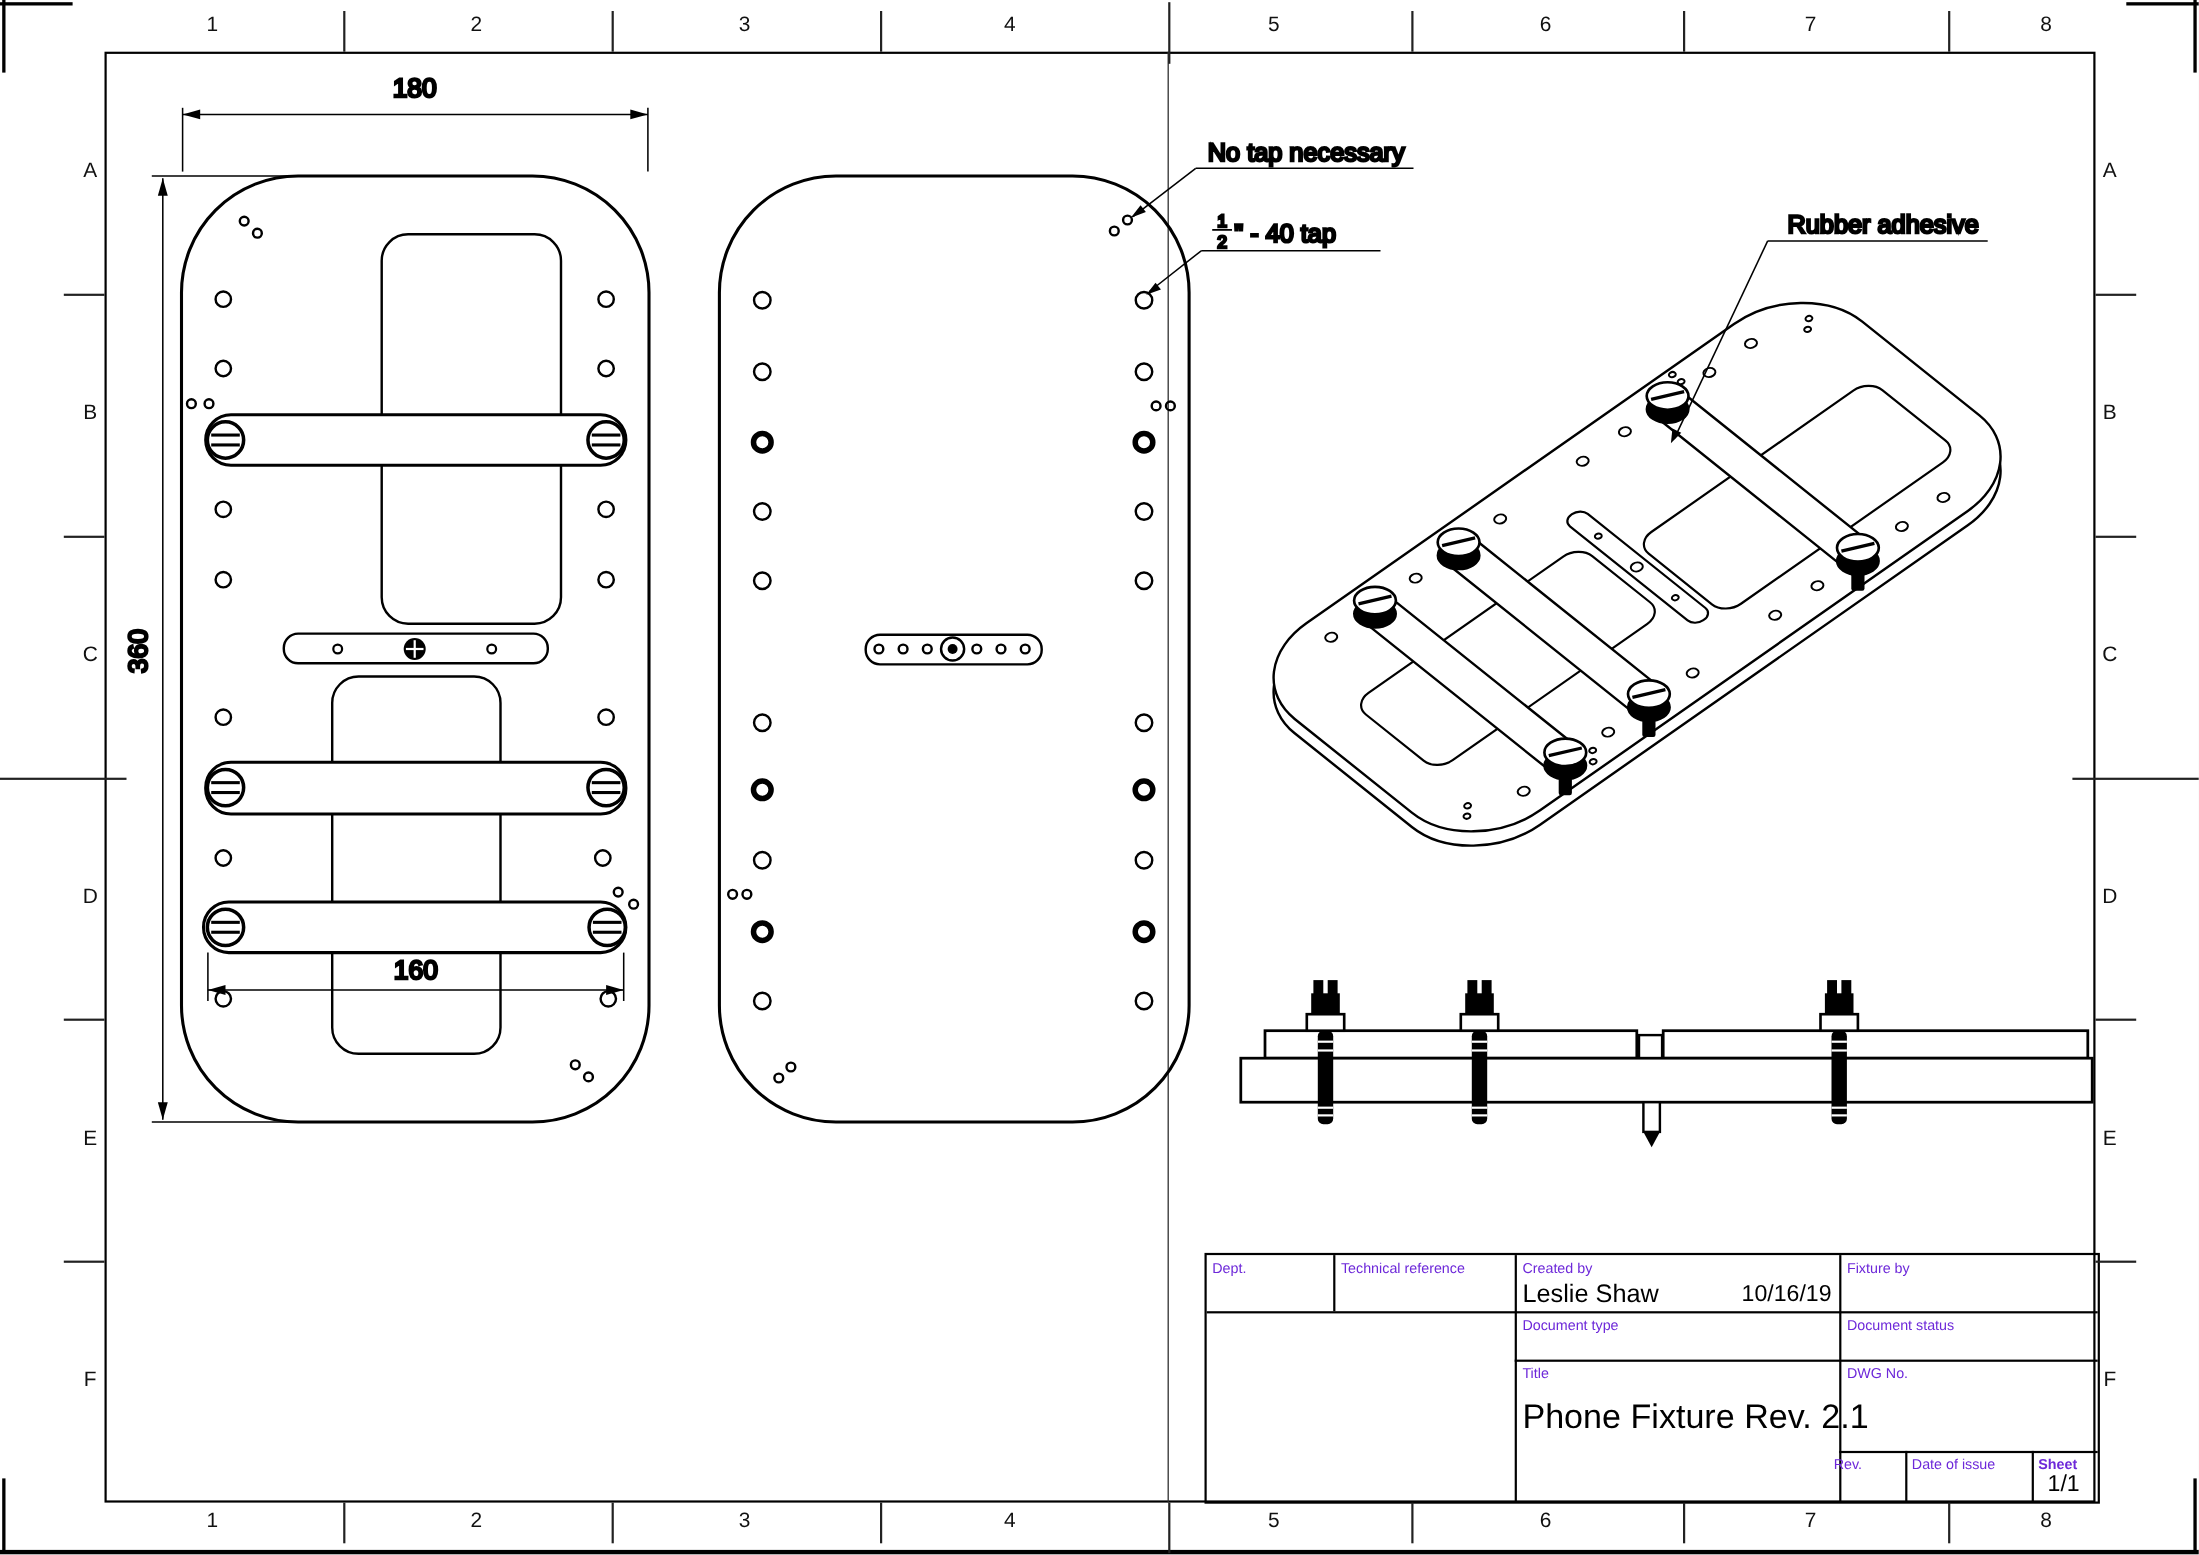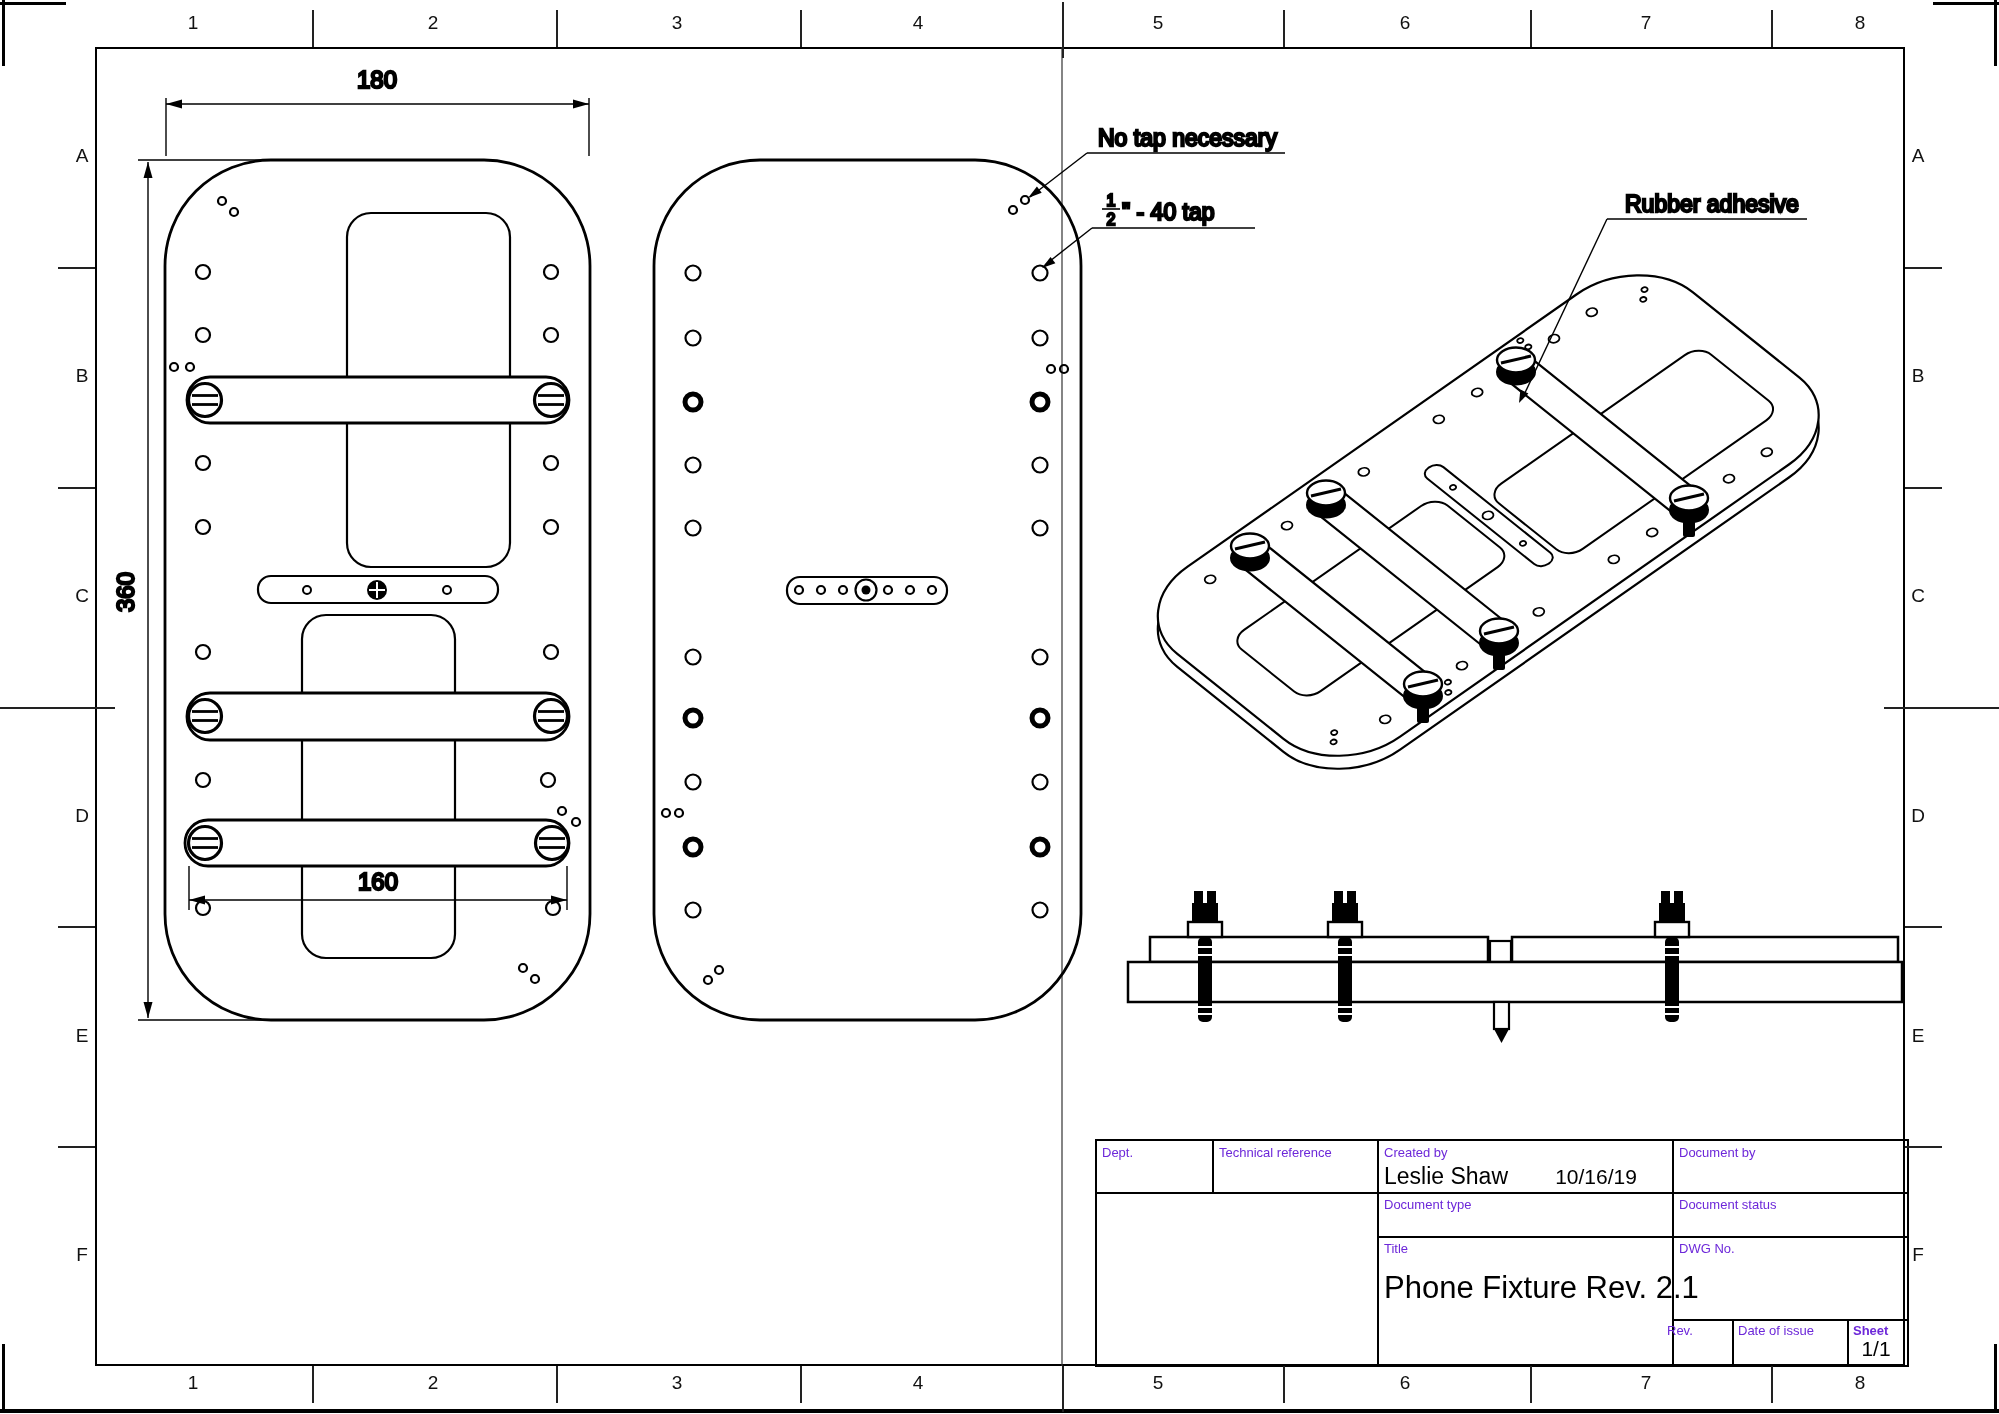--- a/index.html
+++ b/index.html
@@ -356,22 +356,22 @@
     <div class="tb-line" style="left:0;top:51px;width:810px;height:2px;"></div>
     <div class="tb-line" style="left:280px;top:95px;width:530px;height:2px;"></div>
     <div class="tb-line" style="left:575px;top:178px;width:235px;height:2px;"></div>
     <div class="tb-line" style="left:635px;top:178px;width:2px;height:46px;"></div>
     <div class="tb-line" style="left:750px;top:178px;width:2px;height:46px;"></div>
 
     <div class="tb-label" style="left:5px;top:4px;">Dept.</div>
     <div class="tb-label" style="left:122px;top:4px;">Technical reference</div>
     <div class="tb-label" style="left:287px;top:4px;">Created by</div>
     <div class="tb-value" style="left:287px;top:22px;font-size:23px;">Leslie Shaw</div>
-    <div class="tb-value" style="left:430px;top:24px;width:138px;text-align:center;font-size:21px;">10/16/19</div>
-    <div class="tb-label" style="left:582px;top:4px;">Document by</div>
+    <div class="tb-value" style="left:430px;top:24px;width:138px;text-align:right;font-size:21px;">10/16/19</div>
+    <div class="tb-label" style="left:582px;top:4px;">Fixture by</div>
     <div class="tb-label" style="left:287px;top:56px;">Document type</div>
     <div class="tb-label" style="left:582px;top:56px;">Document status</div>
     <div class="tb-label" style="left:287px;top:100px;">Title</div>
     <div class="tb-value" style="left:287px;top:129px;font-size:31px;">Phone Fixture Rev. 2.1</div>
     <div class="tb-label" style="left:582px;top:100px;">DWG No.</div>
     <div class="tb-label" style="left:570px;top:182px;">Rev.</div>
     <div class="tb-label" style="left:641px;top:182px;">Date of issue</div>
     <div class="tb-label" style="left:756px;top:182px;font-weight:bold;">Sheet</div>
     <div class="tb-value" style="left:750px;top:196px;width:58px;text-align:center;font-size:21px;">1/1</div>
   </div>

